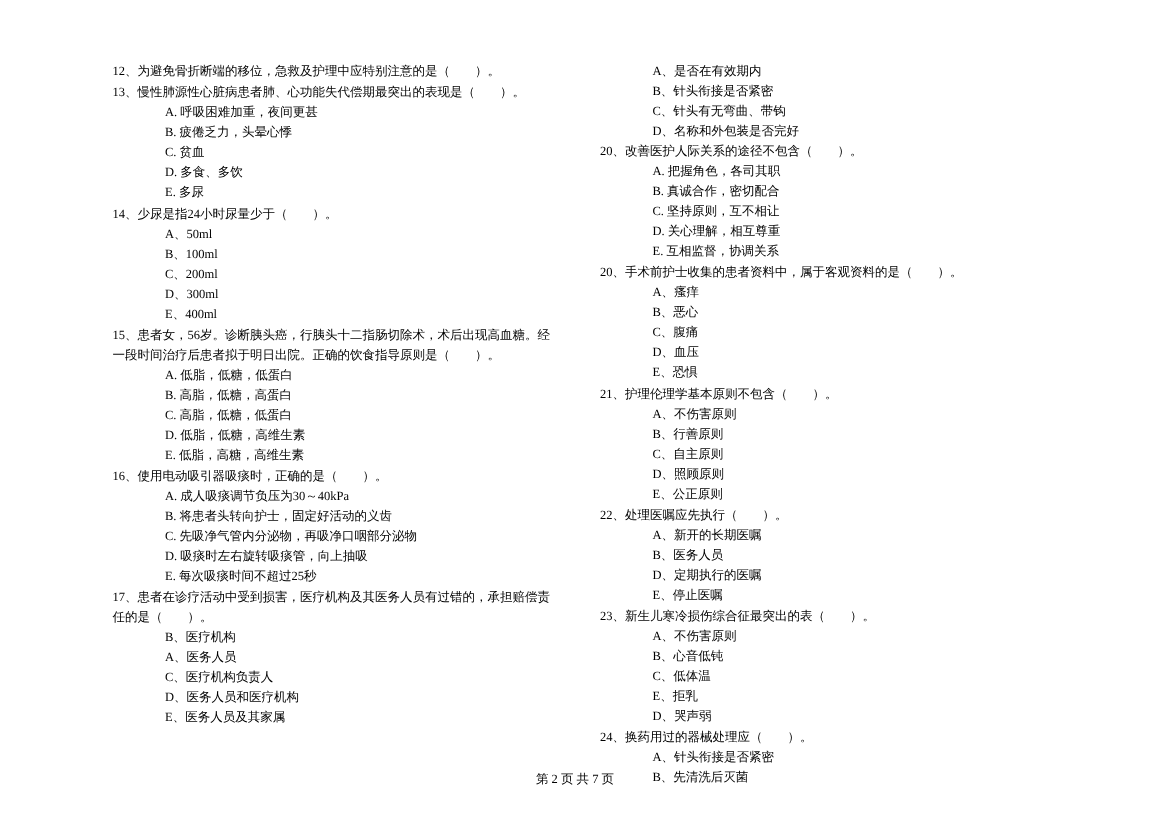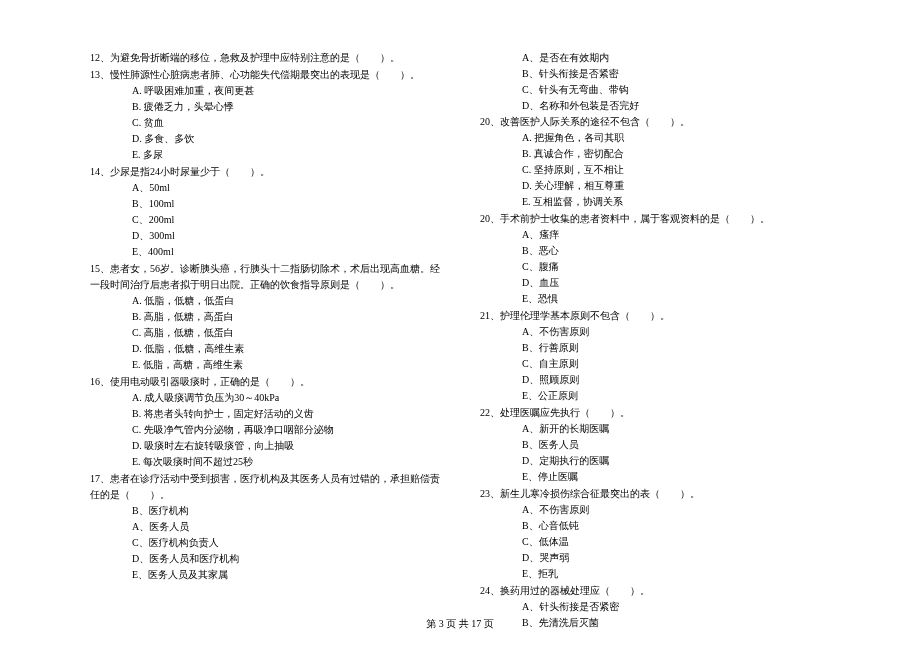--- a/index.html
+++ b/index.html
@@ -147,27 +147,27 @@
           <div>D、定期执行的医嘱</div>
           <div>E、停止医嘱</div>
         </div>
       </div>
       <div class="q">
         <div class="stem">23、新生儿寒冷损伤综合征最突出的表（　　）。</div>
         <div class="opts">
           <div>A、不伤害原则</div>
           <div>B、心音低钝</div>
           <div>C、低体温</div>
+          <div>E、拒乳</div>
           <div>D、哭声弱</div>
-          <div>E、拒乳</div>
         </div>
       </div>
       <div class="q">
         <div class="stem">24、换药用过的器械处理应（　　）。</div>
         <div class="opts">
           <div>A、针头衔接是否紧密</div>
           <div>B、先清洗后灭菌</div>
         </div>
       </div>
     </div>
 </div>
 
-<div class="footer">第 3 页 共 17 页</div>
+<div class="footer">第 2 页 共 7 页</div>
 
 </body></html>

